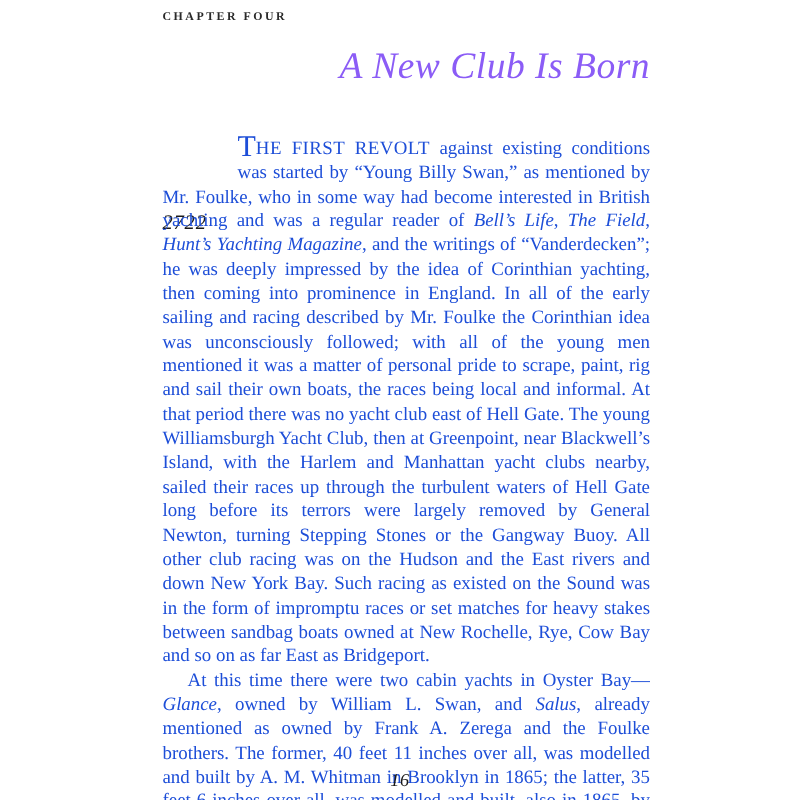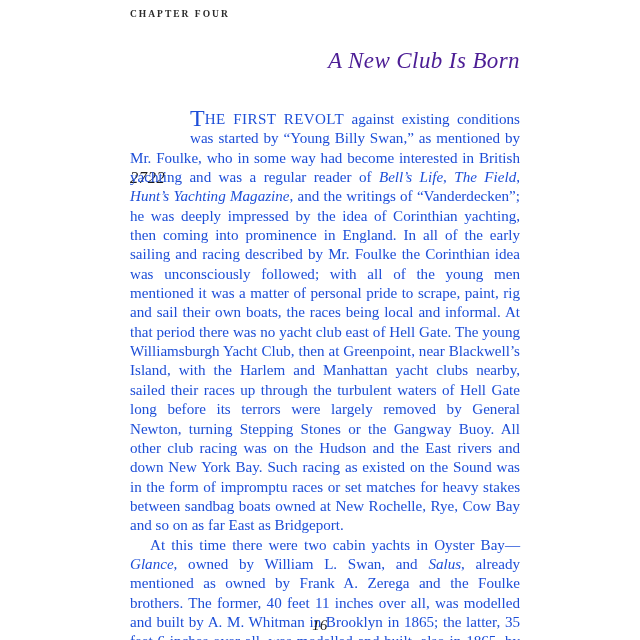--- a/index.html
+++ b/index.html
@@ -34,27 +34,27 @@
     font-variant: small-caps;
     text-transform: uppercase;
     color: #2a2a2a;
     font-weight: 600;
   }
 
   
   .chapter-title {
     position: absolute;
     right: 120px;
-    top: 48px;
+    top: 36px;
     width: 400px;
     text-align: right;
     font-style: italic;
-    font-size: 23px;
+    font-size: 30px;
     letter-spacing: 0.4px;
-    color: #4c1d95;
+    color: #8b5cf6;
   }
 
   
   .textblock {
     position: absolute;
     left: 130px;
     top: 107px;
     width: 390px;
   }
 

